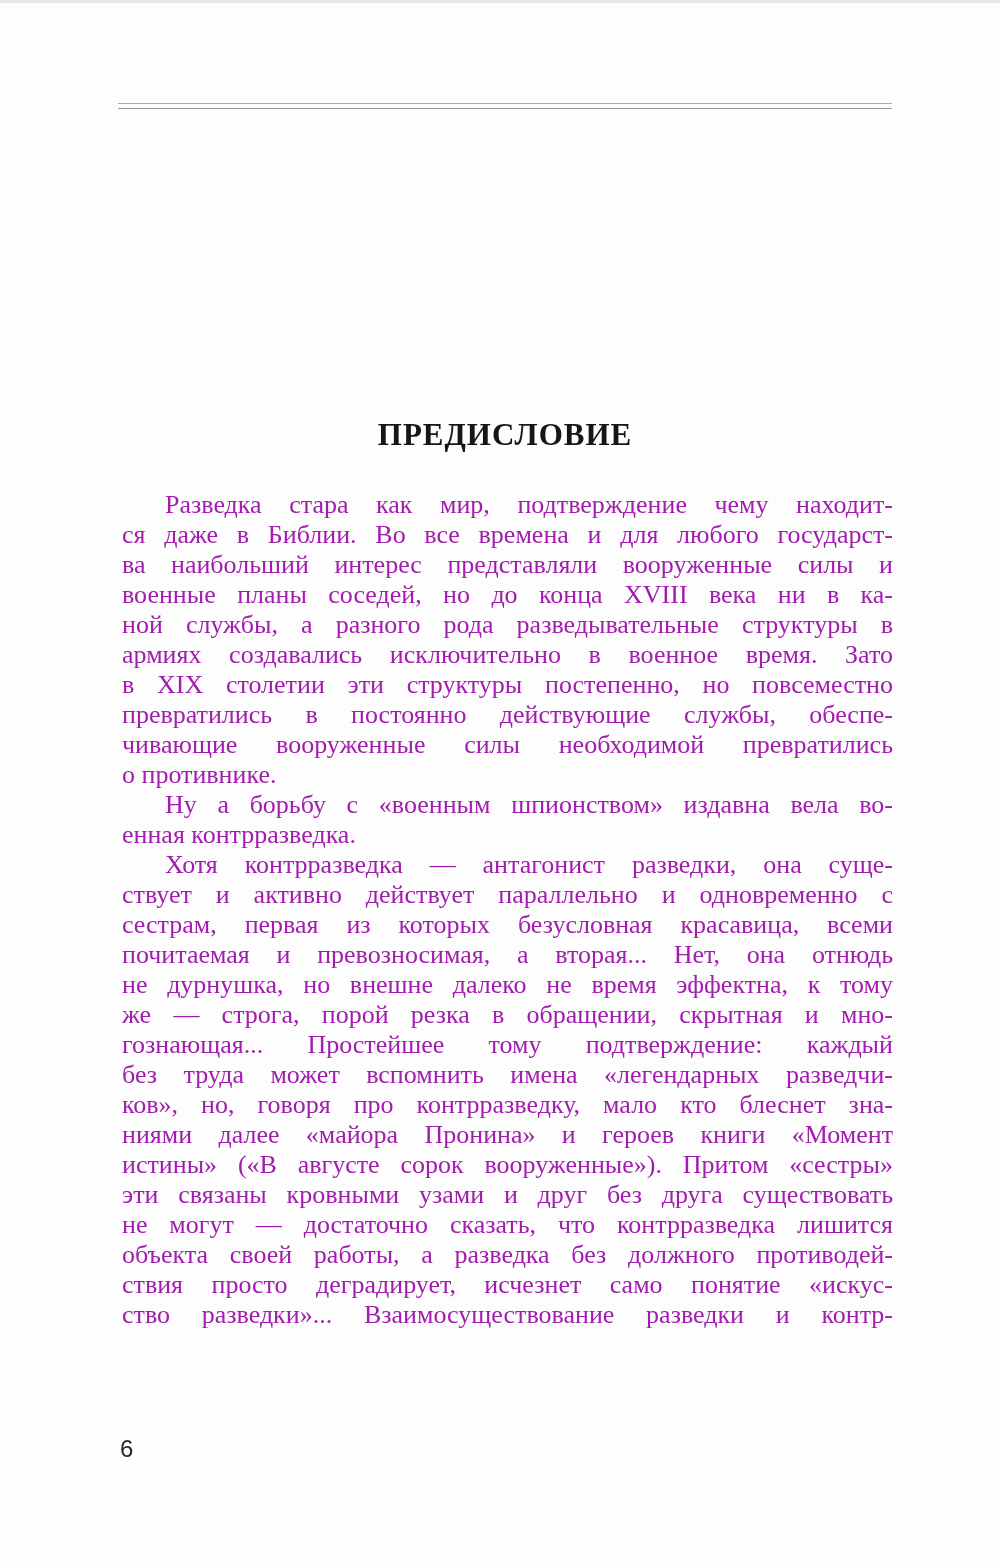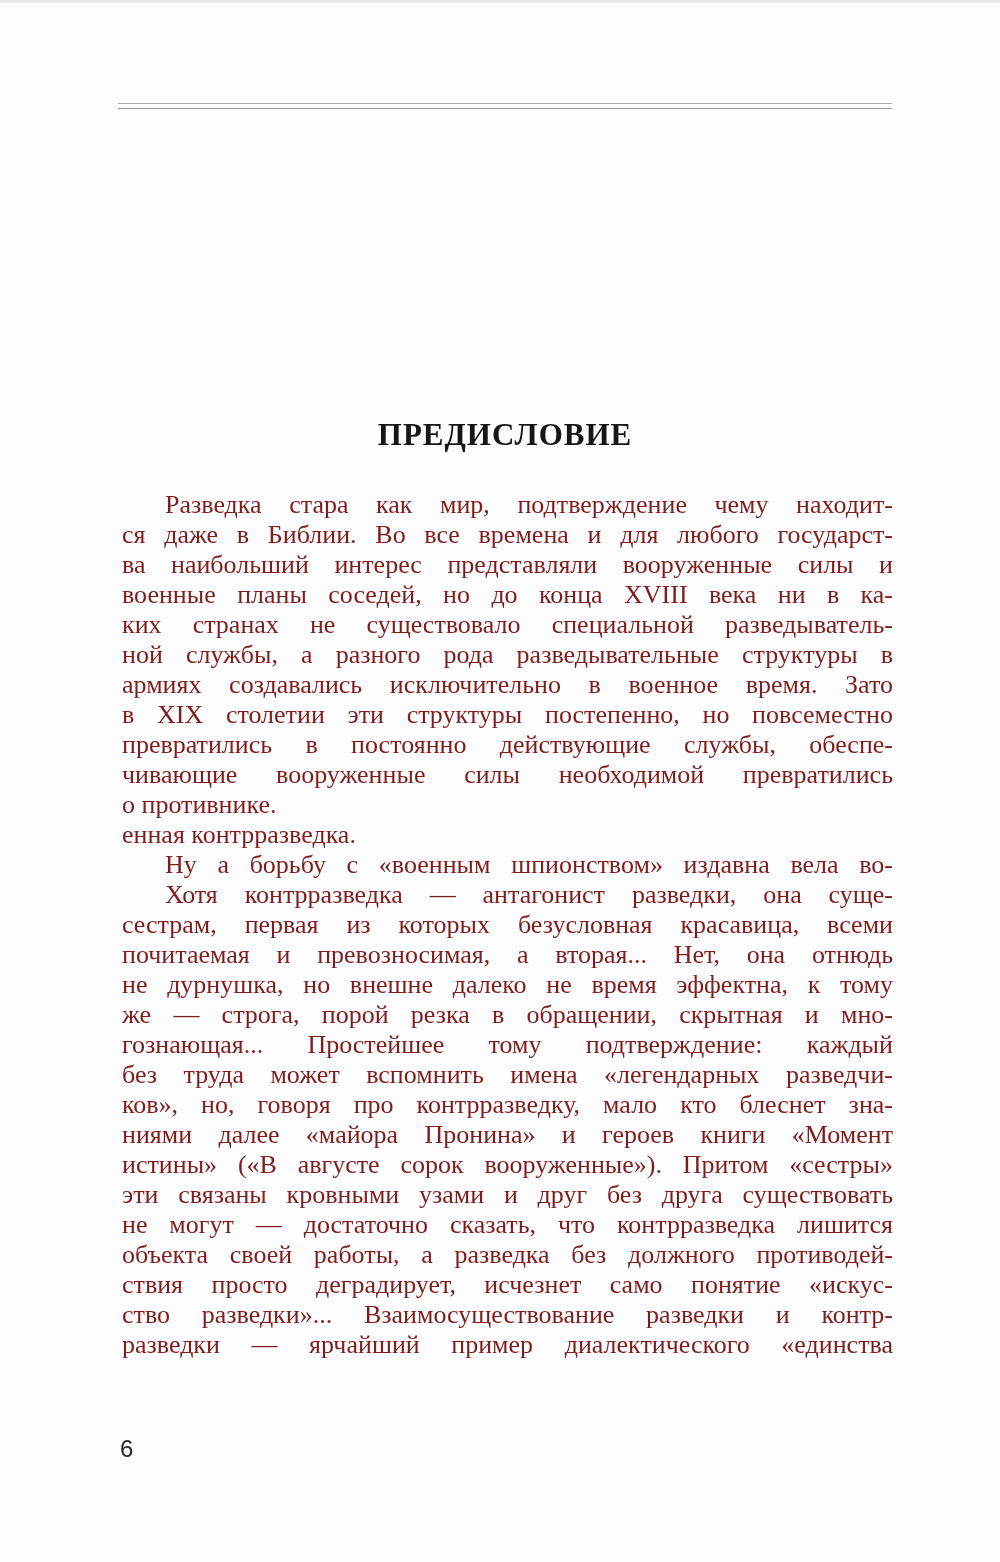--- a/index.html
+++ b/index.html
@@ -39,21 +39,21 @@
     letter-spacing: 1px;
     color: #161616;
   }
   .body-text {
     position: absolute;
     top: 487px;
     left: 122px;
     width: 771px;
     font-size: 26px;
     line-height: 30px;
-    color: #7f1d1d;
+    color: #a21caf;
   }
   .paragraph {
     margin: 0;
     padding: 0;
   }
   .line {
     text-align: justify;
     text-align-last: justify;
     white-space: nowrap;
     overflow: hidden;
@@ -82,50 +82,49 @@
 
   <h1 class="chapter-title">ПРЕДИСЛОВИЕ</h1>
 
   <div class="body-text">
 
     <div class="paragraph">
       <div class="line first">Разведка стара как мир, подтверждение чему находит-</div>
       <div class="line">ся даже в Библии. Во все времена и для любого государст-</div>
       <div class="line">ва наибольший интерес представляли вооруженные силы и</div>
       <div class="line">военные планы соседей, но до конца XVIII века ни в ка-</div>
-      <div class="line">ких странах не существовало специальной разведыватель-</div>
       <div class="line">ной службы, а разного рода разведывательные структуры в</div>
       <div class="line">армиях создавались исключительно в военное время. Зато</div>
       <div class="line">в XIX столетии эти структуры постепенно, но повсеместно</div>
       <div class="line">превратились в постоянно действующие службы, обеспе-</div>
       <div class="line">чивающие вооруженные силы необходимой превратились</div>
       <div class="line last">о противнике.</div>
     </div>
 
     <div class="paragraph">
+      <div class="line first">Ну а борьбу с «военным шпионством» издавна вела во-</div>
       <div class="line last">енная контрразведка.</div>
-      <div class="line first">Ну а борьбу с «военным шпионством» издавна вела во-</div>
     </div>
 
     <div class="paragraph">
       <div class="line first">Хотя контрразведка — антагонист разведки, она суще-</div>
+      <div class="line">ствует и активно действует параллельно и одновременно с</div>
       <div class="line">сестрам, первая из которых безусловная красавица, всеми</div>
       <div class="line">почитаемая и превозносимая, а вторая... Нет, она отнюдь</div>
       <div class="line">не дурнушка, но внешне далеко не время эффектна, к тому</div>
       <div class="line">же — строга, порой резка в обращении, скрытная и мно-</div>
       <div class="line">гознающая... Простейшее тому подтверждение: каждый</div>
       <div class="line">без труда может вспомнить имена «легендарных разведчи-</div>
       <div class="line">ков», но, говоря про контрразведку, мало кто блеснет зна-</div>
       <div class="line">ниями далее «майора Пронина» и героев книги «Момент</div>
       <div class="line">истины» («В августе сорок вооруженные»). Притом «сестры»</div>
       <div class="line">эти связаны кровными узами и друг без друга существовать</div>
       <div class="line">не могут — достаточно сказать, что контрразведка лишится</div>
       <div class="line">объекта своей работы, а разведка без должного противодей-</div>
       <div class="line">ствия просто деградирует, исчезнет само понятие «искус-</div>
       <div class="line">ство разведки»... Взаимосуществование разведки и контр-</div>
-      <div class="line">разведки — ярчайший пример диалектического «единства</div>
     </div>
 
   </div>
 
   <div class="page-number">6</div>
 
 </div>
 
 </body></html>

